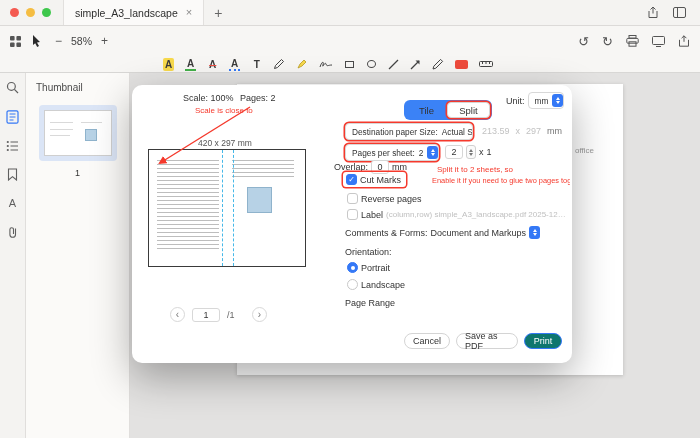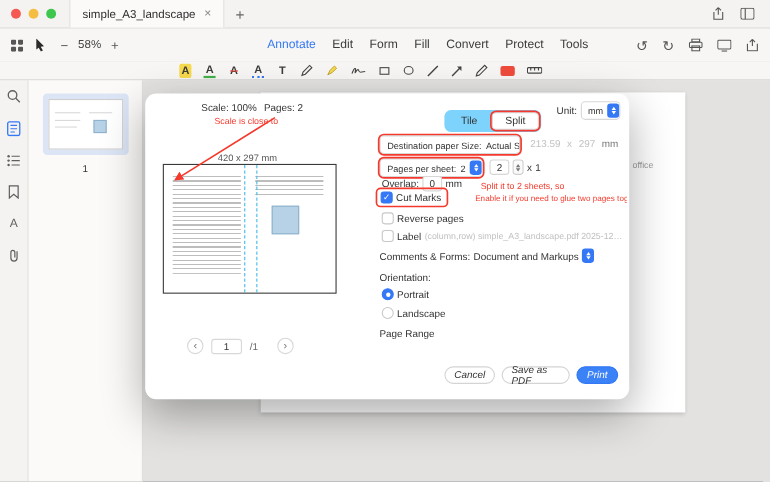--- a/index.html
+++ b/index.html
@@ -53,21 +53,21 @@
   .behind-page { position:absolute; left:107px; top:11px; width:386px; height:291px; background:#fff; box-shadow:0 1px 4px rgba(0,0,0,.18); }
   .bp-text { position:absolute; left:338px; top:62px; font-size:8px; color:#9a9a9a; }
 
   
   .dialog { position:absolute; left:2px; top:12px; width:440px; height:278px; background:#fff; border-radius:10px; box-shadow:0 14px 40px rgba(0,0,0,.32); z-index:5; font-size:9px; }
   .abs { position:absolute; }
   .row { position:absolute; display:flex; align-items:center; gap:3px; white-space:nowrap; }
   .annot { box-shadow:0 0 0 1.5px #f5392c; border-radius:3px; }
   .rednote { position:absolute; color:#f5392c; font-size:8px; white-space:nowrap; }
 
-  .seg { position:absolute; left:272px; top:15px; width:88px; height:20px; background:#7dd3fc; border-radius:6px; display:flex; padding:2px; font-size:9.5px; }
+  .seg { position:absolute; left:272px; top:15px; width:88px; height:20px; background:#3b82f6; border-radius:6px; display:flex; padding:2px; font-size:9.5px; }
   .seg > div { flex:1; display:flex; align-items:center; justify-content:center; color:#333; border-radius:4px; }
   .seg .sel { background:#fff; border:1px solid #d5d5d5; }
 
   .popup { display:flex; align-items:center; background:#fff; border:1px solid #d8d8d8; border-radius:4px; height:17px; padding:0 2px 0 6px; gap:4px; white-space:nowrap; overflow:hidden; font-size:8.3px; }
   .chev { flex:0 0 auto; width:11px; height:13px; background:#3478f6; border-radius:3px; display:flex; flex-direction:column; align-items:center; justify-content:center; gap:1px; margin-left:auto; }
   .chev i { display:block; width:0; height:0; border-left:2.5px solid transparent; border-right:2.5px solid transparent; }
   .chev .cu { border-bottom:3px solid #fff; }
   .chev .cd { border-top:3px solid #fff; }
 
   .cb { width:11px; height:11px; border:1px solid #c8c8c8; border-radius:3px; background:#fff; display:inline-flex; align-items:center; justify-content:center; flex:0 0 auto; font-size:8px; color:#fff; }
@@ -89,22 +89,22 @@
   .preview { position:absolute; left:16px; top:64px; width:158px; height:118px; border:1px solid #3a3a3a; background:#fff; }
   .pv-text { position:absolute; background:repeating-linear-gradient(#bdbdbd 0 1px, transparent 1px 4px); }
   .pv-cut { position:absolute; top:0; bottom:0; border-left:1px dashed #45b8e8; }
   .pv-img { position:absolute; background:#b7d2e6; border:1px solid #8fb3cc; }
   .pv-title { position:absolute; left:66px; top:53px; font-size:8.5px; color:#555; }
 
   .pgbtn { position:absolute; width:15px; height:15px; border-radius:50%; border:1px solid #d8d8d8; background:#fff; color:#777; display:flex; align-items:center; justify-content:center; font-size:10px; line-height:1; }
   .pgfield { position:absolute; width:28px; height:14px; border:1px solid #d8d8d8; border-radius:3px; text-align:center; font-size:9px; line-height:13px; background:#fff; }
   .pgtotal { position:absolute; font-size:9px; color:#666; }
 
-  .btn { position:absolute; height:16px; border-radius:8px; background:#fff; border:1px solid #d4d4d4; font-size:9px; display:flex; align-items:center; justify-content:center; color:#333; padding:0 8px;font-style:italic; }
-  .btn.primary { background:#3b82f6; border-color:#3478f6; color:#fff; }
+  .btn { position:absolute; height:16px; border-radius:8px; background:#fff; border:1px solid #d4d4d4; font-size:9px; display:flex; align-items:center; justify-content:center; color:#333; padding:0 8px; }
+  .btn.primary { background:#0f766e; border-color:#3478f6; color:#fff; }
 
   .arrow-svg { position:absolute; inset:0; pointer-events:none; }
   svg.ic { display:block; }
 </style>
 </head>
 <body>
 
 <div class="app">
 
   <div class="titlebar">
@@ -148,29 +148,20 @@
           <svg class="ic" width="10" height="12" viewBox="0 0 10 12">
             <path d="M1 0l7 7-3 .5 2 3.4-1.8 1-2-3.6L1 10z" fill="#2b2b2b"></path>
           </svg>
         </span>
       <div class="zoom">
         <span class="zbtn">−</span>
         <span>58%</span>
         <span class="zbtn">+</span>
       </div>
     </div>
-    <nav class="menus">
-      <span class="active">Annotate</span>
-      <span>Edit</span>
-      <span>Form</span>
-      <span>Fill</span>
-      <span>Convert</span>
-      <span>Protect</span>
-      <span>Tools</span>
-    </nav>
     <div class="tb-right">
       <span class="uglyph">↺</span>
       <span class="uglyph">↻</span>
       <span>
           <svg class="ic" width="13" height="12" viewBox="0 0 13 12">
             <rect x="3" y="0.5" width="7" height="2.6" fill="none" stroke="#555"></rect>
             <rect x="0.8" y="3.4" width="11.4" height="4.8" rx="1" fill="none" stroke="#555"></rect>
             <rect x="3" y="6.8" width="7" height="4.4" fill="none" stroke="#555"></rect>
           </svg>
         </span>
@@ -279,20 +270,21 @@
         </span>
       <span class="ticon" style="font-weight:normal;color:#5f5f5f;font-size:11px;">A</span>
       <span>
           <svg class="ic" width="10" height="13" viewBox="0 0 10 13">
             <path d="M7.5 2.5v6a2.8 2.8 0 0 1-5.6 0v-5a1.8 1.8 0 0 1 3.6 0v4.6" fill="none" stroke="#5f5f5f" stroke-width="1.1"></path>
           </svg>
         </span>
     </div>
 
     <div class="thumbpanel">
+      <div class="tp-title">Thumbnail</div>
       <div class="thumb-wrap">
         <div class="thumb-page">
           <div class="tl-line" style="left:8%;top:25%;width:35%;"></div>
           <div class="tl-line" style="left:8%;top:40%;width:35%;"></div>
           <div class="tl-line" style="left:8%;top:55%;width:30%;"></div>
           <div class="tl-line" style="left:55%;top:25%;width:32%;"></div>
           <div class="pv-img" style="position:absolute;left:62%;top:42%;width:18%;height:26%;"></div>
         </div>
       </div>
       <div class="thumb-num">1</div>
@@ -350,21 +342,21 @@
           <span class="mini-input">2</span>
           <span class="stepper">
               <i class="su"></i>
               <i class="sd"></i>
             </span>
           <span>x</span>
           <span>1</span>
         </div>
         <span class="rednote" style="left:305px;top:80px;">Split it to 2 sheets, so</span>
 
-        <div class="row" style="left:215px;top:75px;">
+        <div class="row" style="left:202px;top:75px;">
           <span>Overlap:</span>
           <span class="mini-input">0</span>
           <span>mm</span>
         </div>
 
         <div class="row annot" style="left:211px;top:87px;padding:2px 5px 2px 3px;">
           <span class="cb on">✓</span>
           <span>Cut Marks</span>
         </div>
         <span class="rednote" style="left:300px;top:91px;right:2px;overflow:hidden;font-size:7.4px;">Enable it if you need to glue two pages together after</span>

